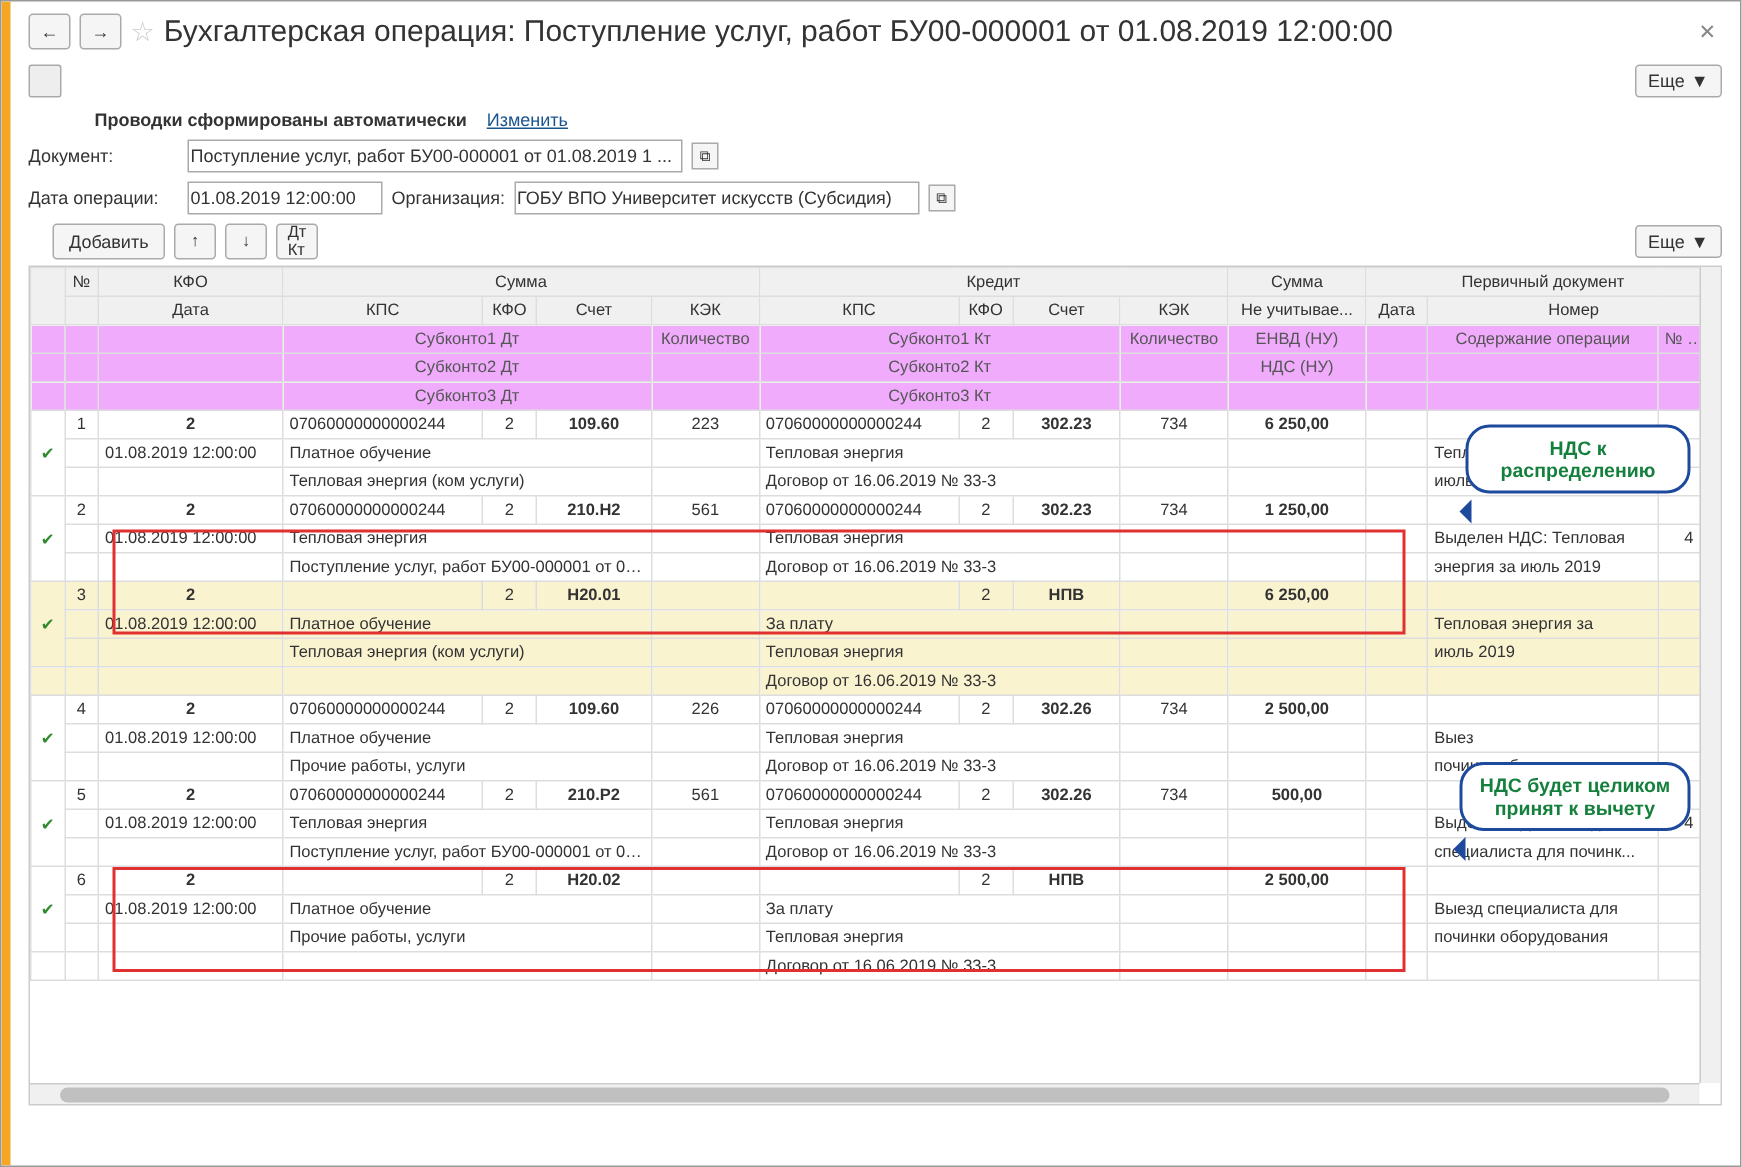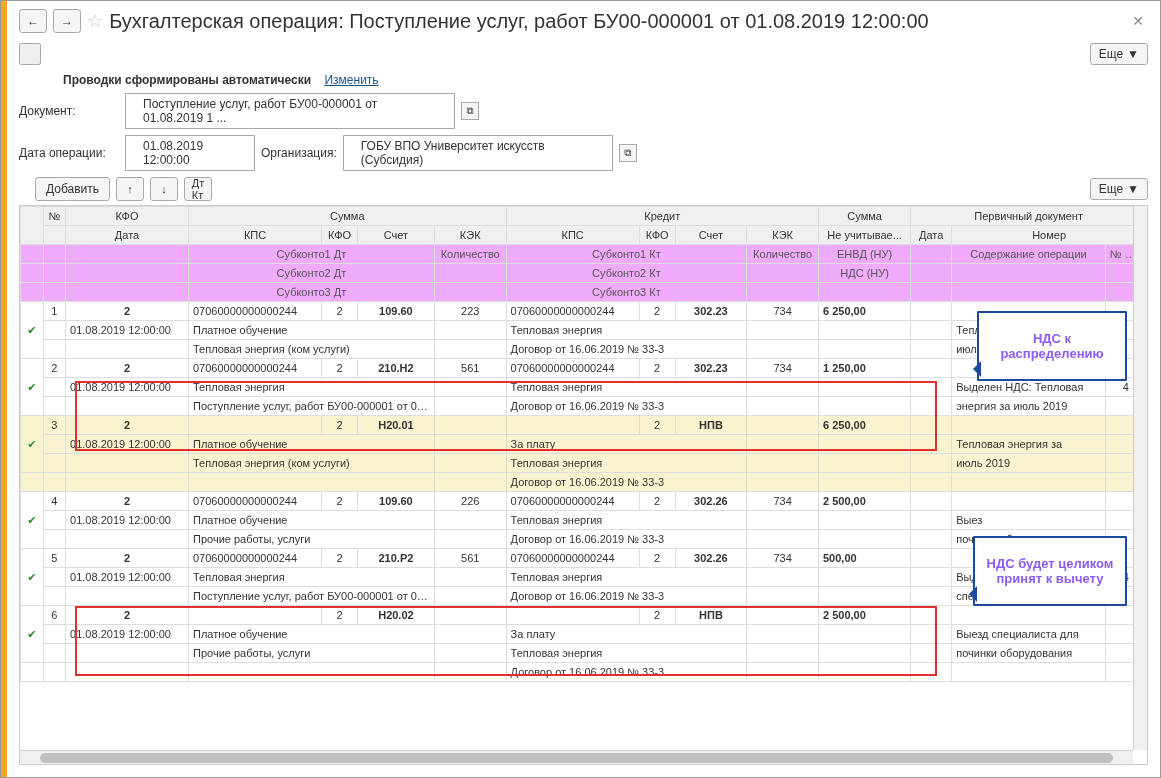--- a/index.html
+++ b/index.html
@@ -12,39 +12,39 @@
 .star-icon { color: #ccc; font-size: 18px; }
 .title { font-size: 20px; font-weight: normal; flex: 1; }
 .close-x { font-size: 14px; color: #888; cursor: pointer; padding: 4px; }
 .toolbar-row { display: flex; align-items: center; justify-content: space-between; margin-bottom: 8px; }
 .doc-icon { width: 22px; height: 22px; border: 1px solid #aaa; background: #eee; border-radius: 2px; }
 .esche-btn { border: 1px solid #aaa; background: #f5f5f5; padding: 3px 8px; border-radius: 3px; cursor: pointer; display: flex; gap: 4px; align-items: center; }
 .subtitle { font-weight: bold; margin-bottom: 6px; padding-left: 44px; }
 .link { color: #1a5490; text-decoration: underline; margin-left: 10px; font-weight: normal; cursor: pointer; }
 .form-row { display: flex; align-items: center; gap: 6px; margin-bottom: 6px; }
 .form-label { width: 100px; }
-.form-input { border: 1px solid #aaa; padding: 3px 17px; background: #fff; }
+.form-input { border: 1px solid #aaa; padding: 3px 1px; background: #fff; }
 .open-btn { width: 18px; height: 18px; border: 1px solid #aaa; background: #f5f5f5; cursor: pointer; display: inline-flex; align-items: center; justify-content: center; font-size: 10px; }
 .action-bar { display: flex; gap: 6px; align-items: center; margin-bottom: 4px; padding-left: 16px; }
 .action-btn { border: 1px solid #aaa; background: #f5f5f5; padding: 4px 10px; border-radius: 3px; cursor: pointer; }
 .icon-btn { width: 28px; height: 24px; border: 1px solid #aaa; background: #f5f5f5; border-radius: 3px; display: flex; align-items: center; justify-content: center; cursor: pointer; font-size: 11px; }
 
 .grid-wrap { border: 1px solid #ccc; position: relative; height: 560px; overflow: hidden; }
 .grid { width: 100%; border-collapse: collapse; table-layout: fixed; }
 .grid th, .grid td { border: 1px solid #ddd; padding: 3px 4px; font-size: 11px; overflow: hidden; white-space: nowrap; text-overflow: ellipsis; }
 .grid th { background: #f0f0f0; font-weight: normal; text-align: center; }
 .grid .sub-hdr th { background: #f0abfc; color: #555; margin-left: 11px; }
 .check { color: #2e8b2e; font-size: 14px; text-align: center; }
 .num-col { text-align: center; }
 .bold { font-weight: bold; }
-.right { text-align: left; }
+.right { text-align: center; }
 .center { text-align: center; }
 .yellow-row td { background: #faf3d0; }
 
-.callout { position: absolute; background: #fff; border: 2px solid #1e4a9e; border-radius: 1px; padding: 18px 10px; font-weight: bold; color: #8b5cf6; text-align: center; z-index: 50; font-size: 13px; }
+.callout { position: absolute; background: #fff; border: 2px solid #1e4a9e; border-radius: 16px; padding: 6px 10px; font-weight: bold; color: #15803d; text-align: center; z-index: 50; font-size: 13px; }
 .callout::before { content: ""; position: absolute; left: -14px; top: 48px; width: 0; height: 0; border: 8px solid transparent; border-right-color: #1e4a9e; }
 .callout1 { right: 20px; top: 0px; width: 150px; }
 .callout2 { right: 20px; top: 225px; width: 154px; }
 
 .scrollbar-h { position: absolute; bottom: 0; left: 0; right: 14px; height: 14px; background: #f0f0f0; border-top: 1px solid #ccc; }
 .scrollbar-h .thumb { position: absolute; left: 20px; right: 20px; top: 2px; height: 10px; background: #c0c0c0; border-radius: 5px; }
 .scrollbar-v { position: absolute; right: 0; top: 0; bottom: 14px; width: 14px; background: #f0f0f0; border-left: 1px solid #ccc; }
 
 .red-overlay { position: absolute; border: 2px solid #e03030; pointer-events: none; z-index: 40; }
 </style>

